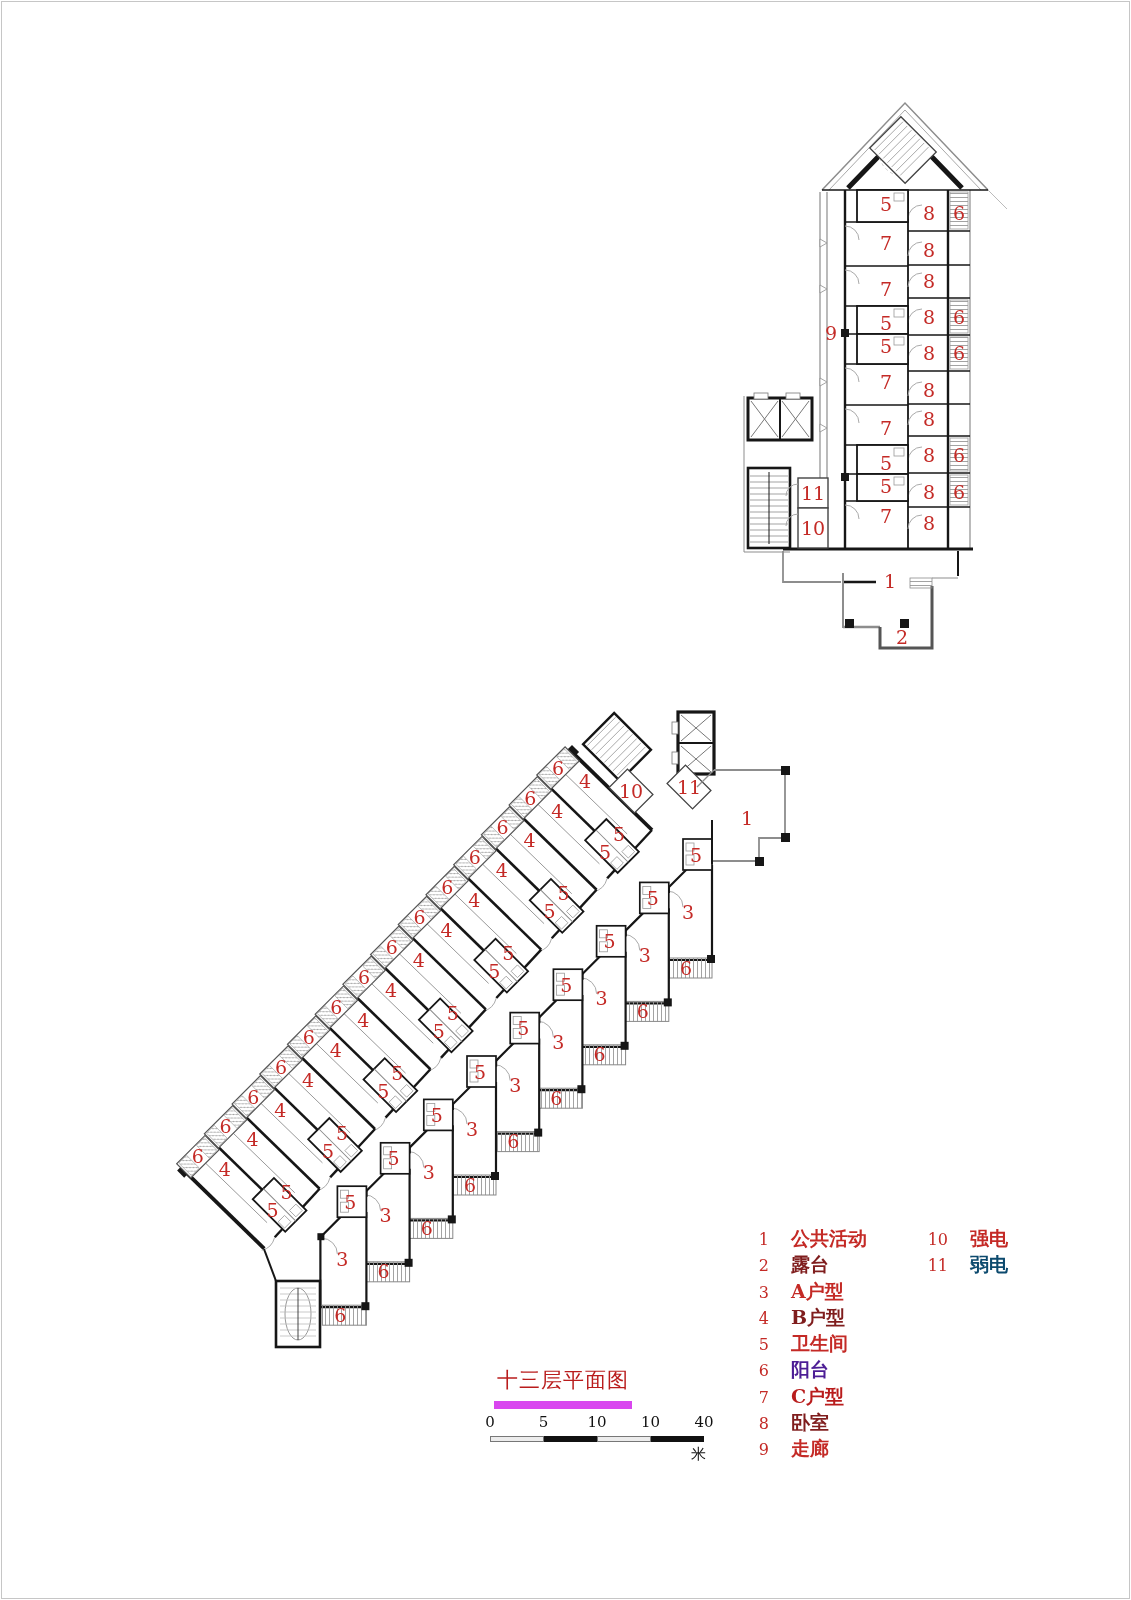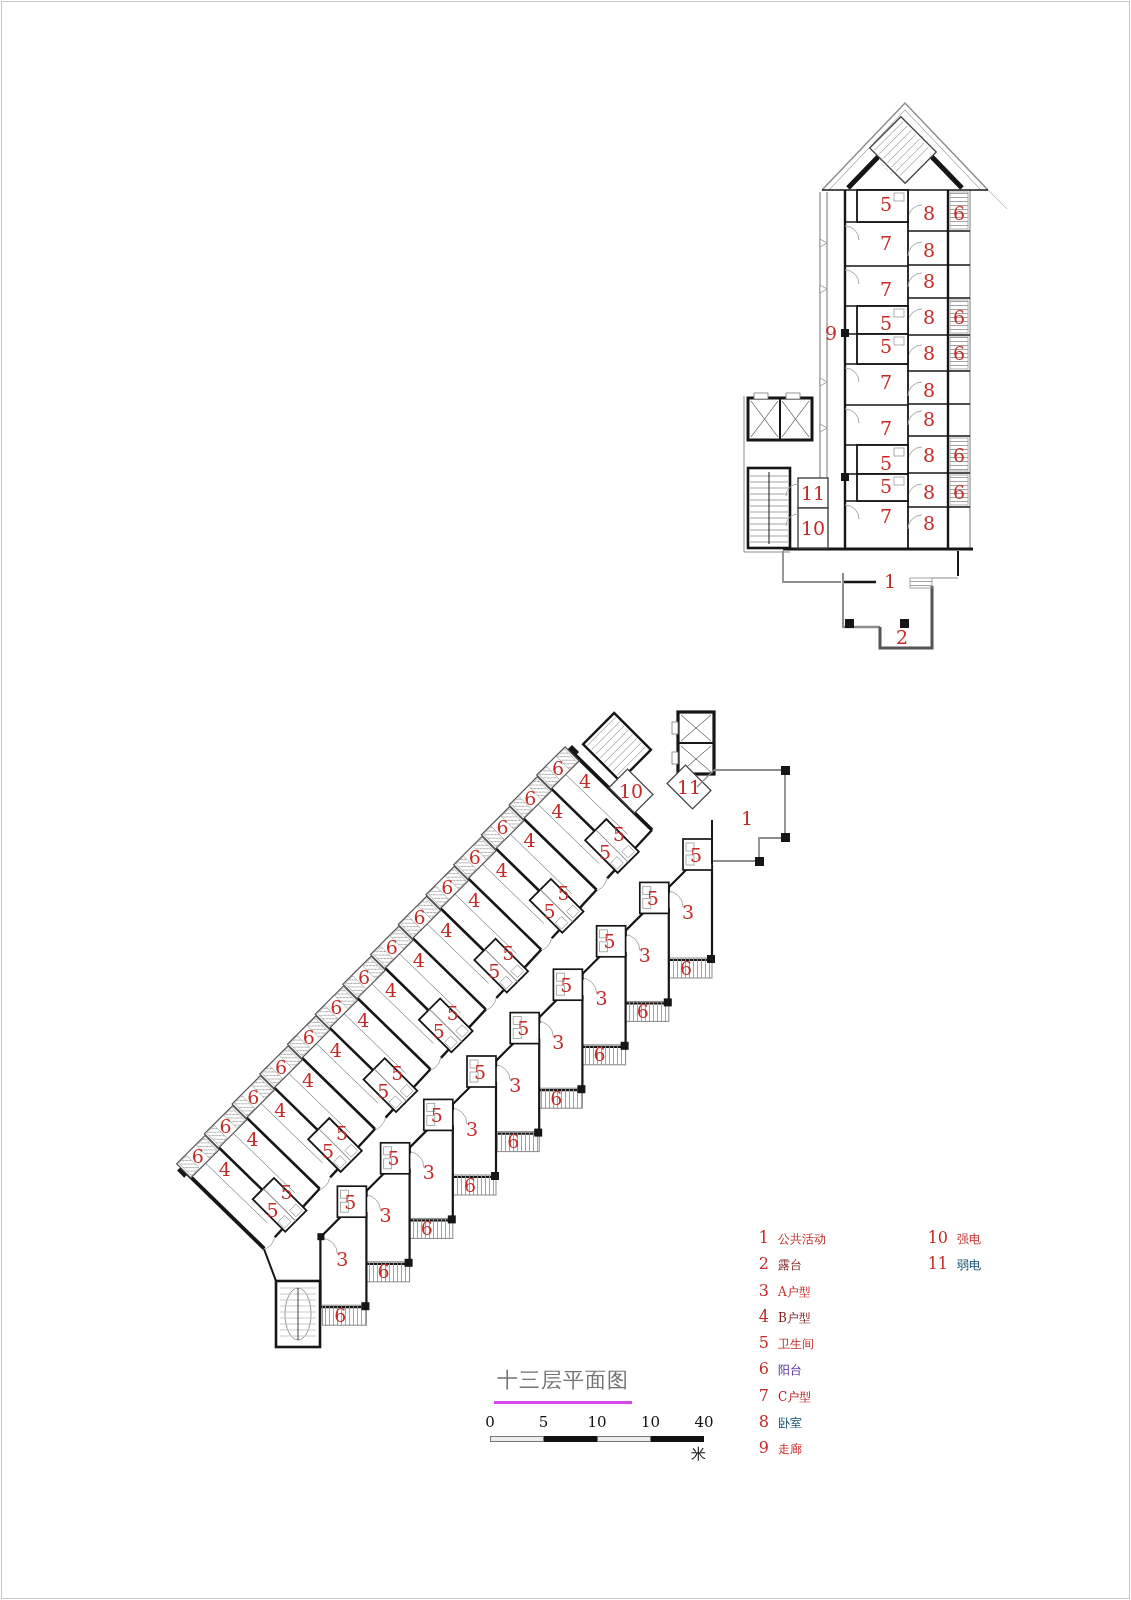--- a/index.html
+++ b/index.html
@@ -1,32 +1,32 @@
 <!DOCTYPE html>
 <html><head>
 <meta charset="utf-8">
 <style>
   html,body{margin:0;padding:0;background:#ffffff;}
   .page{position:relative;width:1131px;height:1600px;background:#fff;overflow:hidden;
         font-family:"DejaVu Serif", serif;}
   .frame{position:absolute;inset:1px;border:1px solid #c6c6c6;pointer-events:none;}
   svg text.lbl{font-family:"DejaVu Serif", serif;font-size:19px;text-anchor:middle;}
-  .title-block{position:absolute;left:494px;top:1366px;font-size:21px;color:#737373;
-        letter-spacing:1px;border-bottom:3px solid #d946ef;padding:0 3px 7px 3px;white-space:nowrap;font-family:Liberation Mono, monospace;}
+  .title-block{position:absolute;left:494px;top:1366px;font-size:21px;color:#b91c1c;
+        letter-spacing:1px;border-bottom:8px solid #d946ef;padding:0 3px 7px 3px;white-space:nowrap;font-family:Liberation Mono, monospace;}
   .scalebar{position:absolute;left:490px;top:1413px;width:214px;height:48px;}
   .scalebar .tick{position:absolute;top:0;transform:translateX(-50%);font-size:15px;color:#111;}
   .scalebar .bar{position:absolute;left:0;top:23px;width:214px;height:6px;font-size:0;}
   .scalebar .seg{display:inline-block;width:53.5px;height:6px;box-sizing:border-box;vertical-align:top;}
   .seg.light{background:#ececec;border:1px solid #777;}
   .seg.dark{background:#111;}
   .scalebar .unit{position:absolute;right:-2px;top:32px;font-size:15px;color:#111;}
   .legend-col{position:absolute;top:1225px;}
   .leg-row{height:26.3px;line-height:26.3px;white-space:nowrap;}
   .leg-num{display:inline-block;min-width:24px;text-align:right;font-size:16px;}
-  .leg-label{margin-left:9px;font-size:12px;}
+  .leg-label{margin-left:22px;font-size:19px;font-weight:bold;}
 </style>
 </head>
 <body>
 
 <div class="page">
   <div class="frame"></div>
 
   <svg id="plan-svg" width="1131" height="1600" viewBox="0 0 1131 1600" style="position:absolute;left:0;top:0;">
     <defs>
       <pattern id="hatchV" width="4" height="4" patternUnits="userSpaceOnUse">
@@ -609,20 +609,20 @@
   </div>
 
   <div class="legend-col" id="legend-col1" style="left:745px">
       <div class="leg-row"><span class="leg-num" style="color: rgb(196, 42, 38);">1</span><span class="leg-label" style="color: rgb(196, 42, 38);">公共活动</span></div>
       <div class="leg-row"><span class="leg-num" style="color: rgb(196, 42, 38);">2</span><span class="leg-label" style="color: #7f1d1d;">露台</span></div>
       <div class="leg-row"><span class="leg-num" style="color: rgb(196, 42, 38);">3</span><span class="leg-label" style="color: rgb(196, 42, 38);">A户型</span></div>
       <div class="leg-row"><span class="leg-num" style="color: rgb(196, 42, 38);">4</span><span class="leg-label" style="color: #7f1d1d;">B户型</span></div>
       <div class="leg-row"><span class="leg-num" style="color: rgb(196, 42, 38);">5</span><span class="leg-label" style="color: rgb(196, 42, 38);">卫生间</span></div>
       <div class="leg-row"><span class="leg-num" style="color: rgb(196, 42, 38);">6</span><span class="leg-label" style="color: #4c1d95;">阳台</span></div>
       <div class="leg-row"><span class="leg-num" style="color: rgb(196, 42, 38);">7</span><span class="leg-label" style="color: #b91c1c;">C户型</span></div>
-      <div class="leg-row"><span class="leg-num" style="color: rgb(196, 42, 38);">8</span><span class="leg-label" style="color: #0c4a6e;">卧室</span></div>
+      <div class="leg-row"><span class="leg-num" style="color: rgb(196, 42, 38);">8</span><span class="leg-label" style="color: #7f1d1d;">卧室</span></div>
       <div class="leg-row"><span class="leg-num" style="color: rgb(196, 42, 38);">9</span><span class="leg-label" style="color: rgb(196, 42, 38);">走廊</span></div>
     </div>
   <div class="legend-col" id="legend-col2" style="left:924px">
       <div class="leg-row"><span class="leg-num" style="color: rgb(196, 42, 38);">10</span><span class="leg-label" style="color: rgb(196, 42, 38);">强电</span></div>
       <div class="leg-row"><span class="leg-num" style="color: rgb(196, 42, 38);">11</span><span class="leg-label" style="color: #0c4a6e;">弱电</span></div>
     </div>
 </div>
 
 </body></html>

